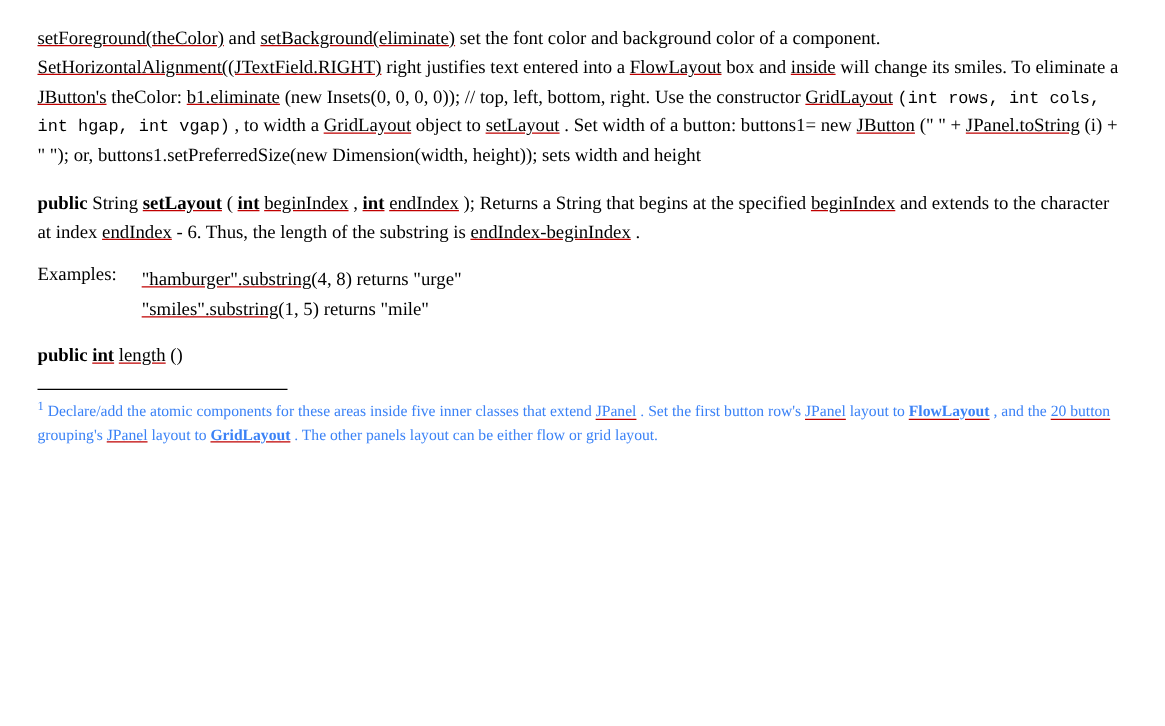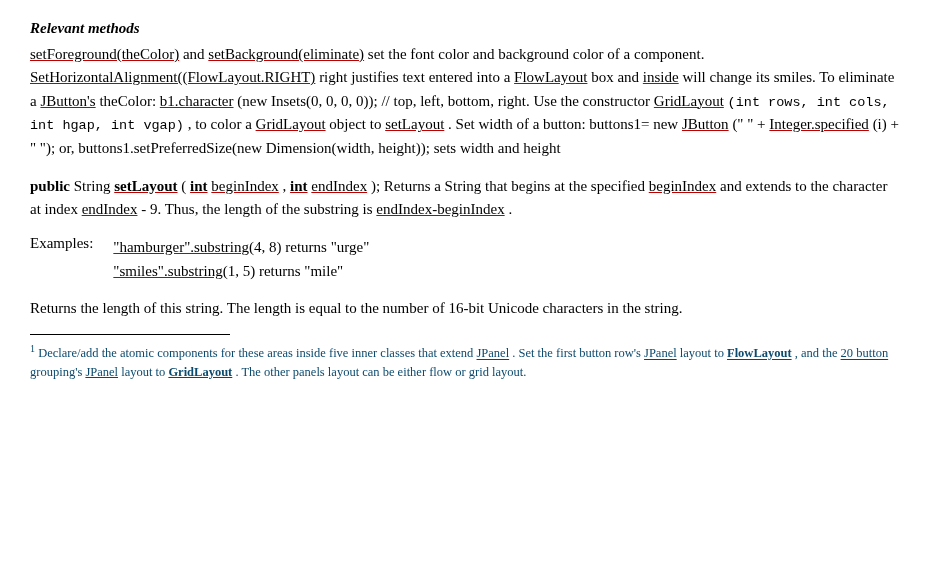--- a/index.html
+++ b/index.html
@@ -76,104 +76,110 @@
       border: none;
       border-top: 1px solid #000;
       width: 200px;
       margin-bottom: 6px;
       margin-top: 10px;
     }
 
     .footnote {
       font-size: 12.5px;
       line-height: 1.5;
-      color: #0c4a6e;
+      color: #3b82f6;
     }
 
     .footnote sup {
       font-size: 10px;
       vertical-align: super;
     }
 
     .public-method {
       margin-bottom: 4px;
     }
   </style>
 </head>
 <body>
 
 <div class="content-area">
 
-  <div class="section-title">Relevant methods</div>
 
   <div class="paragraph">
     <span class="underline">setForeground(theColor)</span>
     <span> and </span>
     <span class="underline">setBackground(eliminate)</span>
     <span> set the font color and background color of a component. </span>
-    <span class="underline">SetHorizontalAlignment((FlowLayout.RIGHT)</span>
+    <span class="underline">SetHorizontalAlignment((JTextField.RIGHT)</span>
     <span> right justifies text entered into a </span>
     <span class="underline">FlowLayout</span>
     <span> box and </span>
     <span class="underline">inside</span>
     <span> will change its smiles. To eliminate a </span>
     <span class="underline">JButton's</span>
     <span> theColor: </span>
-    <span class="underline">b1.character</span>
+    <span class="underline">b1.eliminate</span>
     <span>(new Insets(0, 0, 0, 0)); // top, left, bottom, right. Use the constructor </span>
     <span class="underline">GridLayout</span>
     <span class="code-inline"> (int rows, int cols, int hgap, int vgap)</span>
-    <span>, to color a </span>
+    <span>, to width a </span>
     <span class="underline">GridLayout</span>
     <span> object to </span>
     <span class="underline">setLayout</span>
     <span>. Set width of a button: buttons1= new </span>
     <span class="underline">JButton</span>
     <span>(" " + </span>
-    <span class="underline">Integer.specified</span>
+    <span class="underline">JPanel.toString</span>
     <span>(i) + " "); or, buttons1.setPreferredSize(new Dimension(width, height)); sets width and height</span>
   </div>
 
   <div class="paragraph">
     <span class="bold">public</span>
     <span> String </span>
     <span class="underline bold">setLayout</span>
     <span>(</span>
     <span class="bold underline">int</span>
     <span> </span>
     <span class="underline">beginIndex</span>
     <span>,  </span>
     <span class="bold underline">int</span>
     <span> </span>
     <span class="underline">endIndex</span>
     <span>); Returns a String that begins at the specified </span>
     <span class="underline">beginIndex</span>
     <span> and extends to the character at index </span>
     <span class="underline">endIndex</span>
-    <span> - 9. Thus, the length of the substring is </span>
+    <span> - 6. Thus, the length of the substring is </span>
     <span class="underline">endIndex-beginIndex</span>
     <span>.</span>
   </div>
 
   <div class="examples-table">
     <div class="examples-row">
       <div class="examples-label">Examples:</div>
       <div class="examples-values">
         <div>
           <span class="underline">"hamburger".substring</span><span>(4, 8) returns "urge"</span>
         </div>
         <div>
           <span class="underline">"smiles".substring</span><span>(1, 5) returns "mile"</span>
         </div>
       </div>
     </div>
   </div>
 
   <div class="paragraph">
-    <div>Returns the length of this string. The length is equal to the number of 16-bit Unicode characters in the string.</div>
+    <div class="public-method">
+      <span class="bold">public</span>
+      <span> </span>
+      <span class="bold underline">int</span>
+      <span> </span>
+      <span class="underline">length</span>
+      <span>()</span>
+    </div>
   </div>
 
   <hr class="footnote-divider">
 
   <div class="footnote">
     <sup>1</sup>
     <span> Declare/add the atomic components for these areas inside five inner classes that extend </span>
     <span class="underline">JPanel</span>
     <span>. Set the first button row's </span>
     <span class="underline">JPanel</span>

